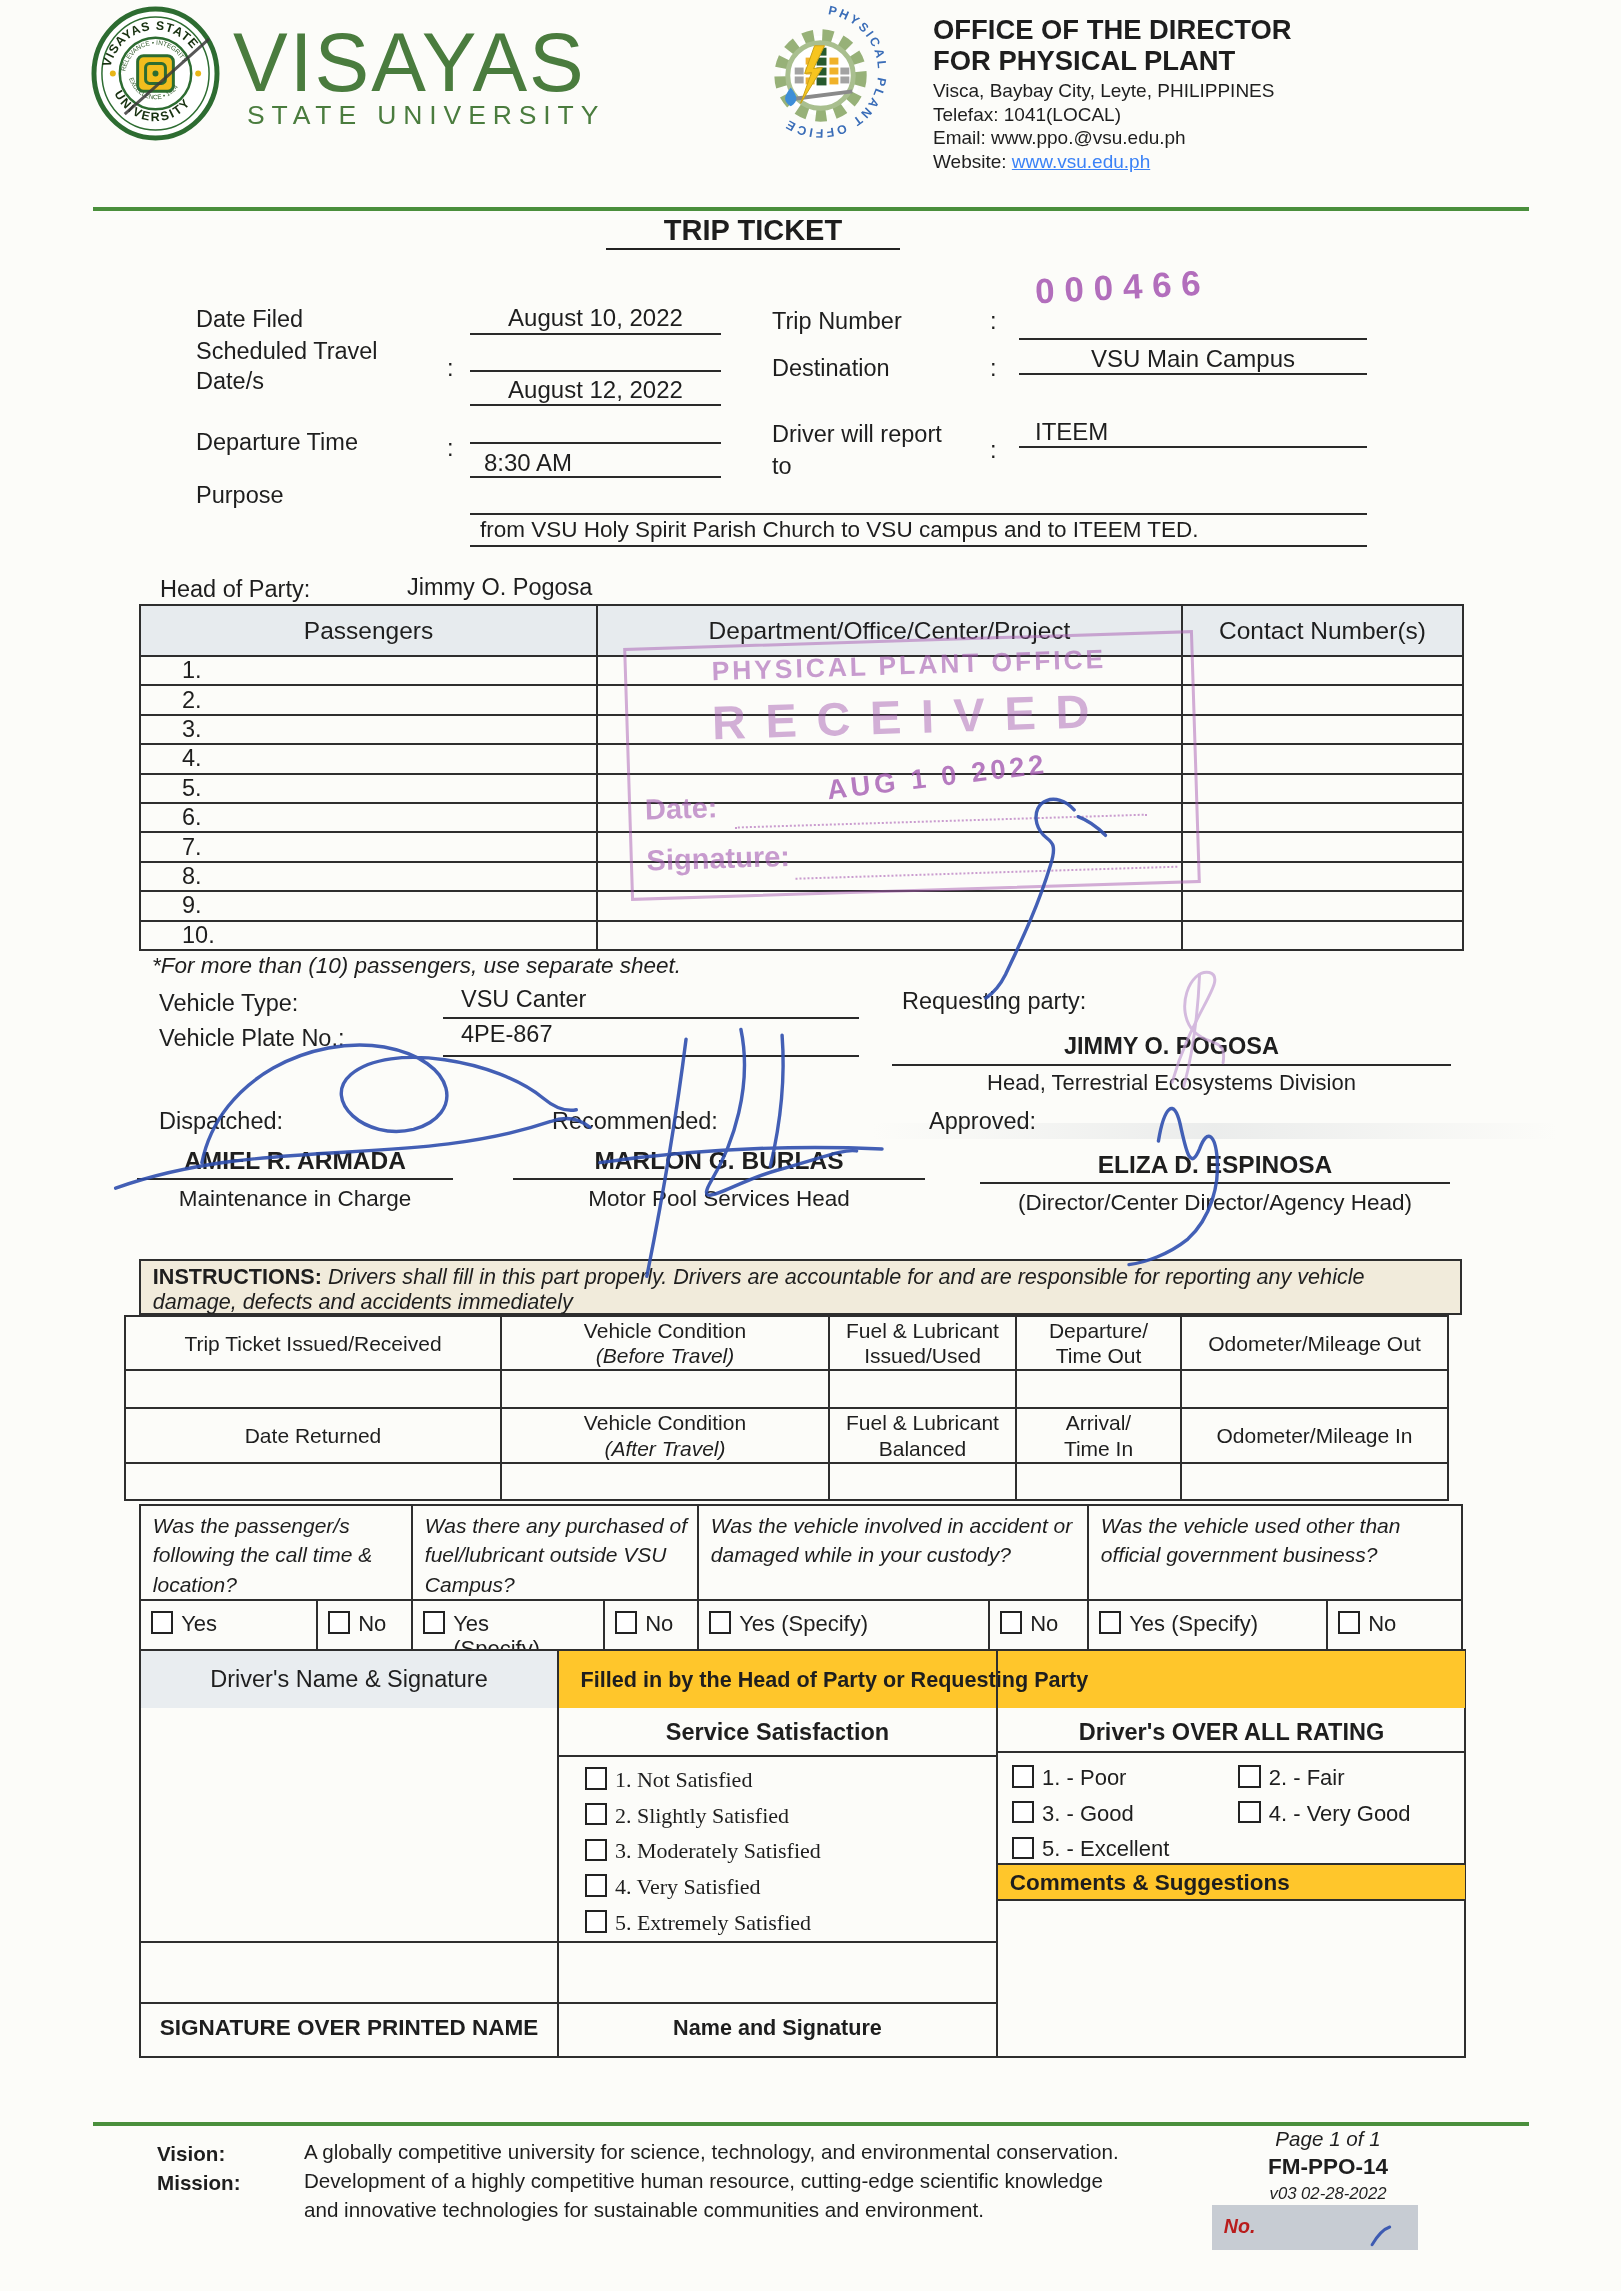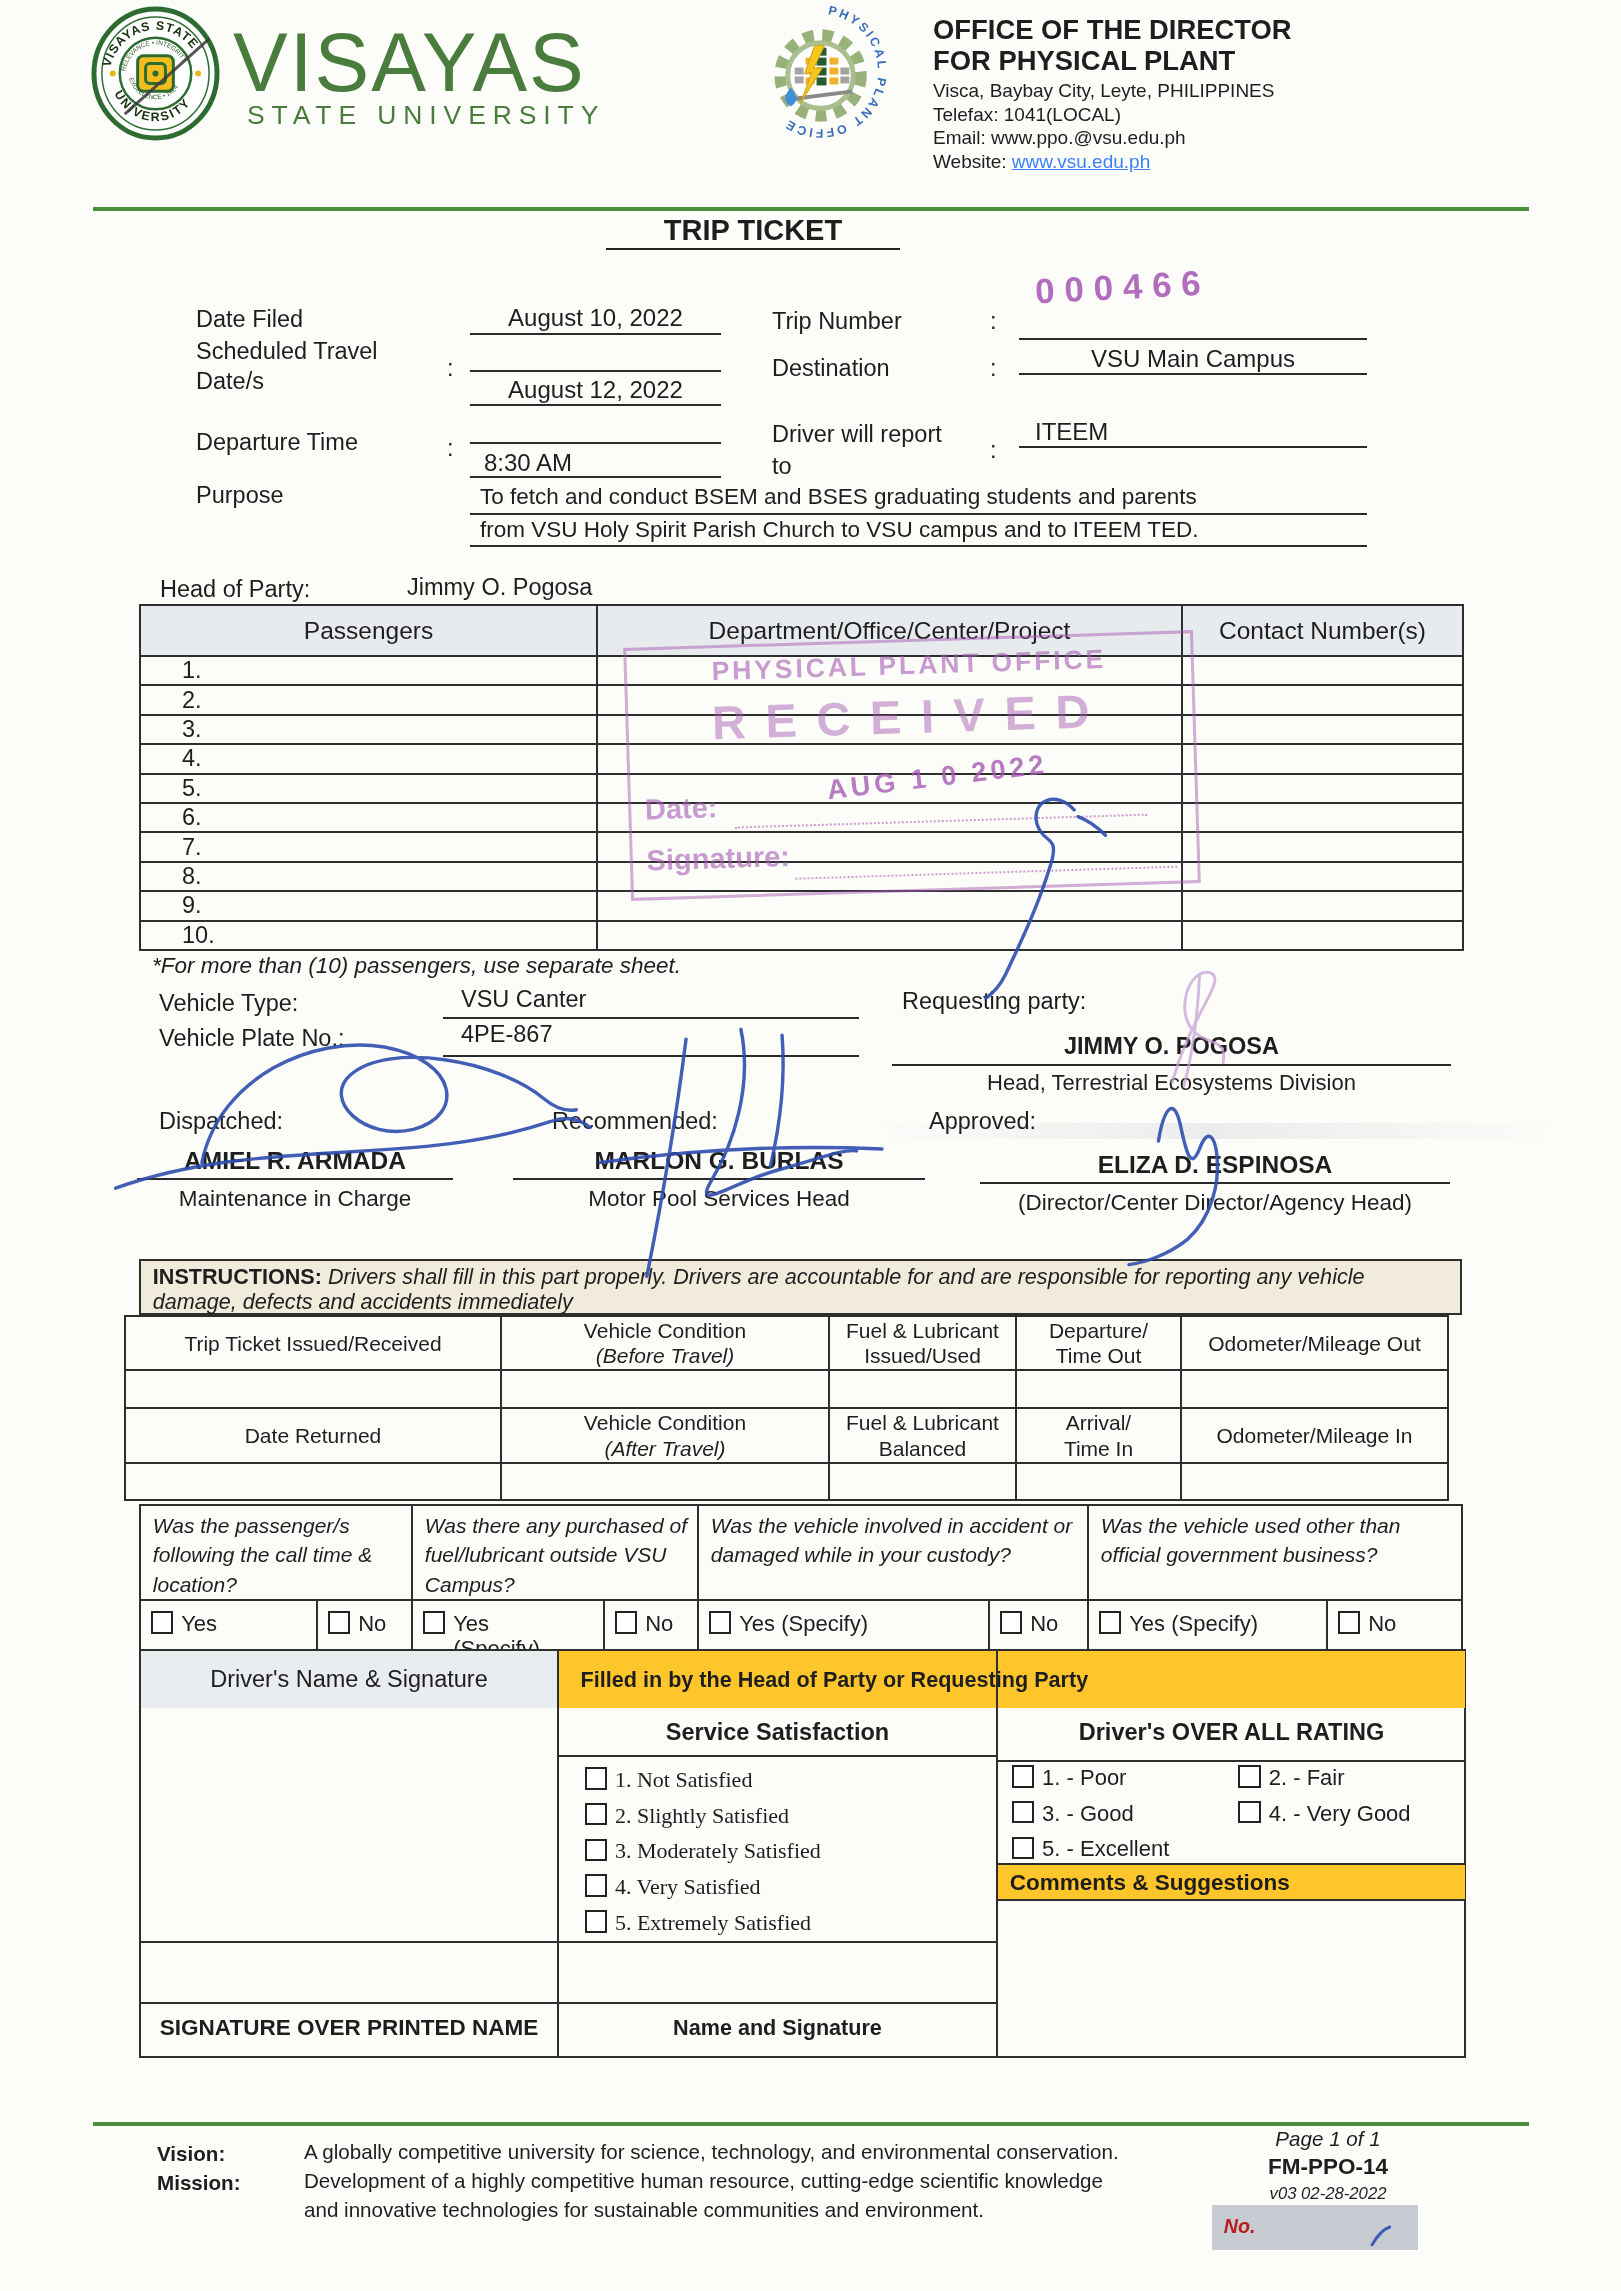--- a/index.html
+++ b/index.html
@@ -155,21 +155,20 @@
   <div class="t" style="left:484px;top:449px;font-size:24px;">8:30 AM</div>
   <div class="line" style="left:470px;top:476px;width:251px;"></div>
 
   <div class="t" style="left:772px;top:421px;">Driver will report</div>
   <div class="t" style="left:772px;top:453px;">to</div>
   <div class="t" style="left:990px;top:437px;">:</div>
   <div class="t" style="left:1035px;top:418px;font-size:24px;">ITEEM</div>
   <div class="line" style="left:1019px;top:446px;width:348px;"></div>
 
   <div class="t" style="left:196px;top:482px;">Purpose</div>
-  <div class="t" style="left:480px;top:484px;font-size:22.5px;">To fetch and conduct BSEM and BSES graduating students and parents</div>
   <div class="line" style="left:470px;top:513px;width:897px;"></div>
   <div class="t" style="left:480px;top:517px;font-size:22.5px;">from VSU Holy Spirit Parish Church to VSU campus and to ITEEM TED.</div>
   <div class="line" style="left:470px;top:545px;width:897px;"></div>
 
   <div class="t" style="left:160px;top:576px;">Head of Party:</div>
   <div class="t" style="left:407px;top:574px;">Jimmy O. Pogosa</div>
 
   <table class="ptable">
     <colgroup>
         <col style="width:457px">
@@ -362,21 +361,21 @@
 
     <div class="cell b" style="left:418px;top:57px;width:437px;height:49px;line-height:49px;text-align:center;font-size:23.5px;border-bottom:2px solid #2e2e2e;">Service Satisfaction</div>
     <div class="cell" style="left:418px;top:106px;width:437px;height:208px;padding:9.8px 0 0 25.5px;font-size:22px;font-family:Liberation Serif, serif;">
       <div style="margin-bottom:9.8px;"><span class="cb"></span><span>1.  Not Satisfied</span></div>
       <div style="margin-bottom:9.8px;"><span class="cb"></span><span>2.  Slightly Satisfied</span></div>
       <div style="margin-bottom:9.8px;"><span class="cb"></span><span>3.  Moderately Satisfied</span></div>
       <div style="margin-bottom:9.8px;"><span class="cb"></span><span>4.  Very Satisfied</span></div>
       <div><span class="cb"></span><span>5.  Extremely Satisfied</span></div>
     </div>
 
-    <div class="cell b" style="left:857px;top:57px;width:467px;height:54px;line-height:49px;text-align:center;font-size:23.5px;border-bottom:2px solid #2e2e2e;">Driver's OVER ALL RATING</div>
+    <div class="cell b" style="left:857px;top:57px;width:467px;height:45px;line-height:49px;text-align:center;font-size:23.5px;border-bottom:2px solid #2e2e2e;">Driver's OVER ALL RATING</div>
     <div class="cell" style="left:857px;top:106px;width:467px;height:106px;display:grid;grid-template-columns:1fr 1fr;align-content:start;row-gap:9.8px;padding:7.8px 0 0 13.7px;font-size:22px;box-sizing:border-box;">
       <div><span class="cb"></span><span>1. - Poor</span></div>
       <div><span class="cb"></span><span>2. - Fair</span></div>
       <div><span class="cb"></span><span>3. - Good</span></div>
       <div><span class="cb"></span><span>4. - Very Good</span></div>
       <div><span class="cb"></span><span>5. - Excellent</span></div>
     </div>
     <div class="cell gold b" style="left:857px;top:212px;width:467px;height:38px;line-height:35px;padding-left:11.8px;font-size:22.5px;border-top:2px solid #2e2e2e;border-bottom:2px solid #2e2e2e;box-sizing:border-box;">Comments &amp; Suggestions</div>
     <div class="cell" style="left:857px;top:250px;width:467px;height:155px;"></div>
 

